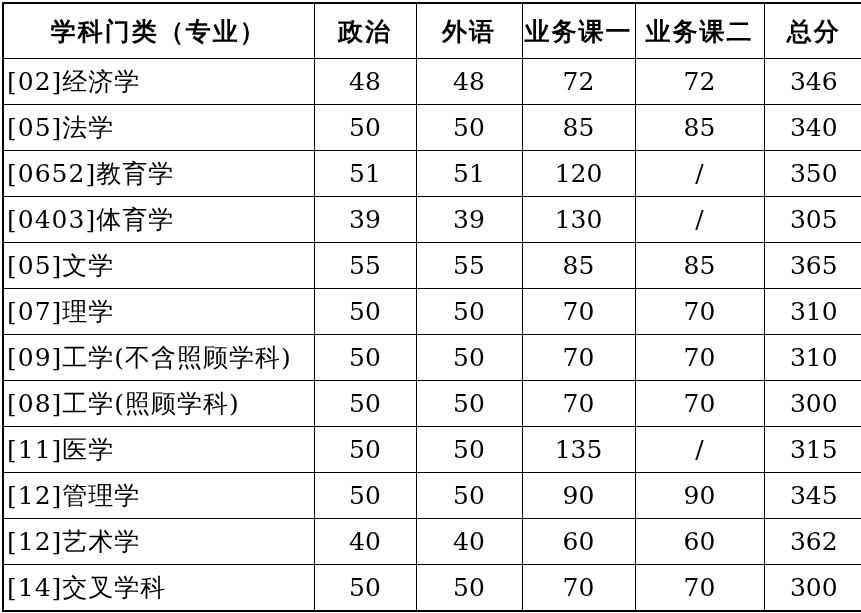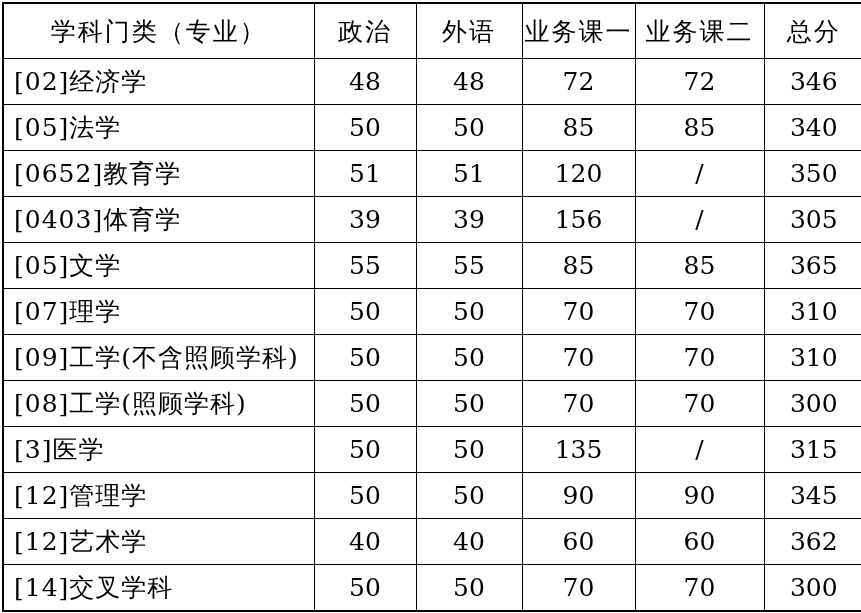--- a/index.html
+++ b/index.html
@@ -37,27 +37,28 @@
     font-weight: normal;
     text-align: center;
     vertical-align: middle;
     padding: 0;
     overflow: hidden;
     white-space: nowrap;
   }
   thead th {
     height: 54px;
     letter-spacing: 2px;
+    font-weight: bold;
   }
   tbody td {
     height: 45px;
   }
   tbody td.category-cell {
     text-align: left;
-    padding-left: 10px;
+    padding-left: 3px;
     letter-spacing: 1px;
   }
   col.c1 { width: 311px; }
   col.c2 { width: 102px; }
   col.c3 { width: 106px; }
   col.c4 { width: 113px; }
   col.c5 { width: 129px; }
   col.c6 { width: 100px; }
 </style>
 </head>
@@ -105,21 +106,21 @@
           <td class="score-cell">51</td>
           <td class="score-cell">51</td>
           <td class="score-cell">120</td>
           <td class="score-cell">/</td>
           <td class="score-cell">350</td>
         </tr>
         <tr>
           <td class="category-cell">[0403]体育学</td>
           <td class="score-cell">39</td>
           <td class="score-cell">39</td>
-          <td class="score-cell">156</td>
+          <td class="score-cell">130</td>
           <td class="score-cell">/</td>
           <td class="score-cell">305</td>
         </tr>
         <tr>
           <td class="category-cell">[05]文学</td>
           <td class="score-cell">55</td>
           <td class="score-cell">55</td>
           <td class="score-cell">85</td>
           <td class="score-cell">85</td>
           <td class="score-cell">365</td>
@@ -142,21 +143,21 @@
         </tr>
         <tr>
           <td class="category-cell">[08]工学(照顾学科)</td>
           <td class="score-cell">50</td>
           <td class="score-cell">50</td>
           <td class="score-cell">70</td>
           <td class="score-cell">70</td>
           <td class="score-cell">300</td>
         </tr>
         <tr>
-          <td class="category-cell">[3]医学</td>
+          <td class="category-cell">[11]医学</td>
           <td class="score-cell">50</td>
           <td class="score-cell">50</td>
           <td class="score-cell">135</td>
           <td class="score-cell">/</td>
           <td class="score-cell">315</td>
         </tr>
         <tr>
           <td class="category-cell">[12]管理学</td>
           <td class="score-cell">50</td>
           <td class="score-cell">50</td>

